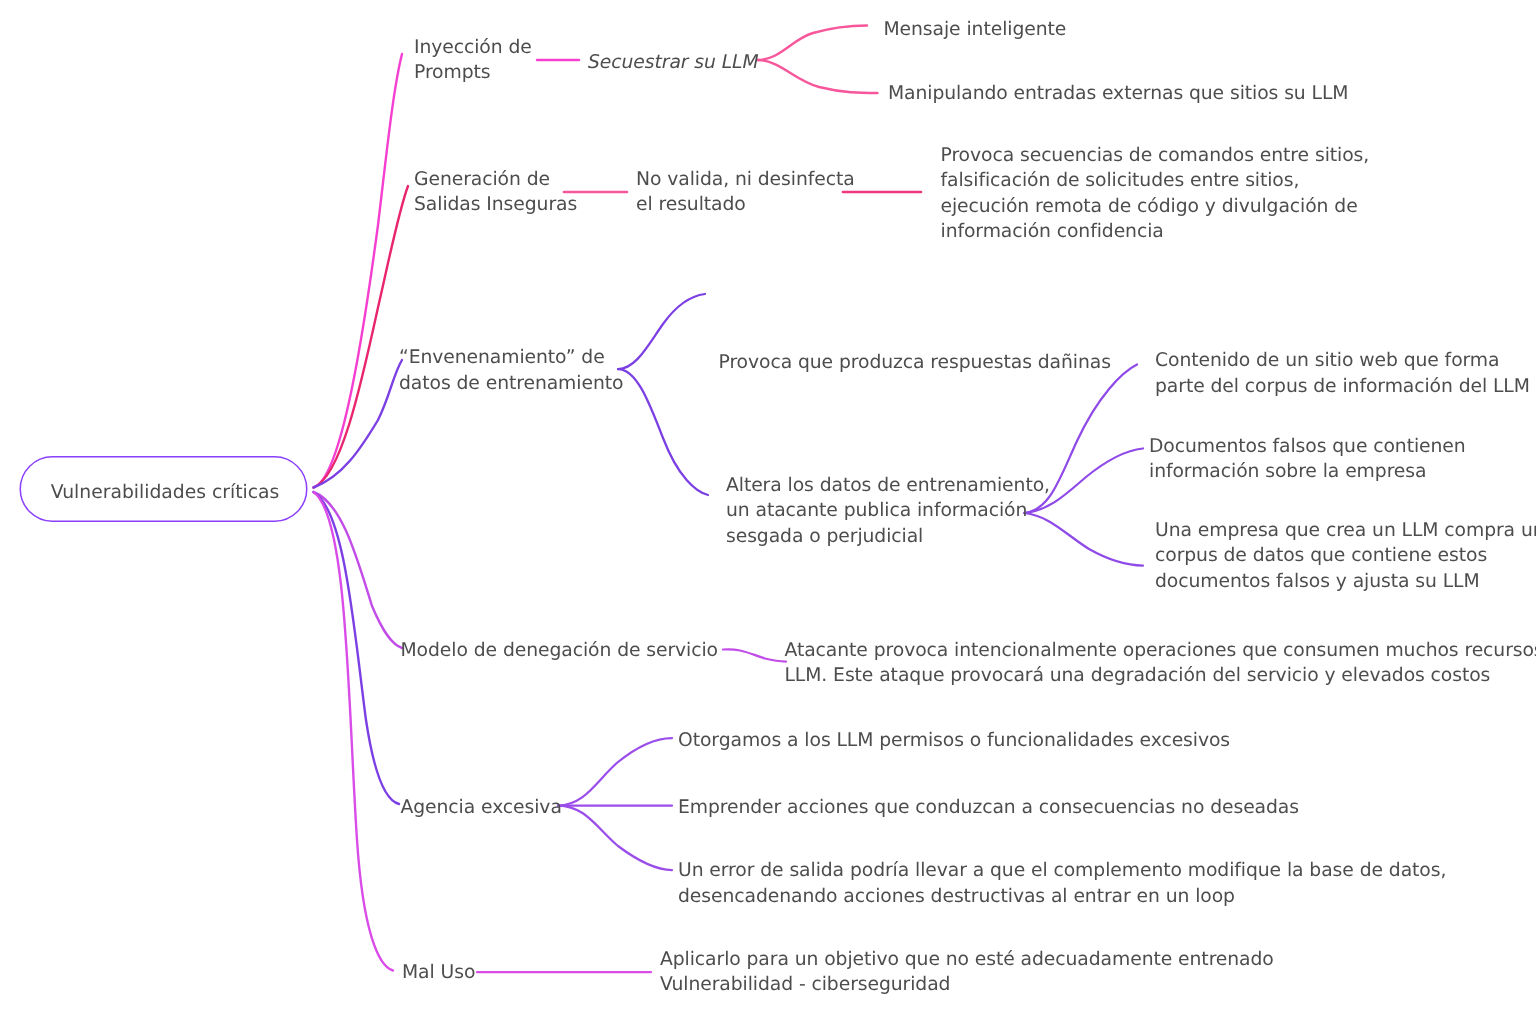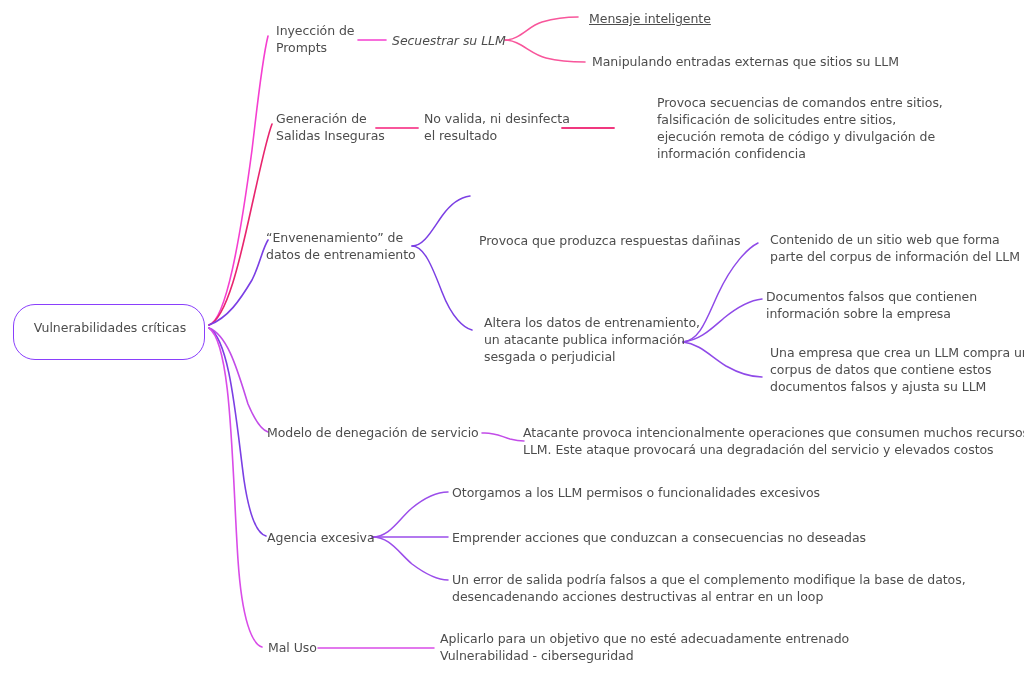--- a/index.html
+++ b/index.html
@@ -28,21 +28,21 @@
     font-size: 12.5px;
     line-height: 17px;
     white-space: pre;
     letter-spacing: -0.05px;
   }
   .root-node {
     position: absolute;
     left: 13px;
     top: 304px;
     width: 192px;
-    height: 56px;
+    height: 44px;
     border: 1.6px solid #8a3ffc;
     border-radius: 22px;
     background: #ffffff;
     box-sizing: border-box;
   }
   .root-node .root-text {
     position: absolute;
     left: 0;
     top: 0;
     width: 192px;
@@ -88,27 +88,27 @@
   </svg>
 
   <div class="root-node">
     <div class="root-text">Vulnerabilidades críticas</div>
   </div>
 
   <div id="labels-layer">
       <div class="node-label" style="left: 276px; top: 22px;">Inyección de
 Prompts</div>
       <div class="node-label" style="left: 392px; top: 32px; font-style: italic;">Secuestrar su LLM</div>
-      <div class="node-label" style="left: 589px; top: 10px; text-decoration: underline;">Mensaje inteligente</div>
+      <div class="node-label" style="left: 589px; top: 10px;">Mensaje inteligente</div>
       <div class="node-label" style="left: 592px; top: 53px;">Manipulando entradas externas que sitios su LLM</div>
       <div class="node-label" style="left: 276px; top: 110px;">Generación de
 Salidas Inseguras</div>
       <div class="node-label" style="left: 424px; top: 110px;">No valida, ni desinfecta
 el resultado</div>
-      <div class="node-label" style="left: 627px; top: 94px; margin-left: 30px;">Provoca secuencias de comandos entre sitios,
+      <div class="node-label" style="left: 627px; top: 94px;">Provoca secuencias de comandos entre sitios,
 falsificación de solicitudes entre sitios,
 ejecución remota de código y divulgación de
 información confidencia</div>
       <div class="node-label" style="left: 266px; top: 229px;">“Envenenamiento” de
 datos de entrenamiento</div>
       <div class="node-label" style="left: 479px; top: 188px; margin-top: 44px;">Provoca que produzca respuestas dañinas</div>
       <div class="node-label" style="left: 484px; top: 314px;">Altera los datos de entrenamiento,
 un atacante publica información
 sesgada o perjudicial</div>
       <div class="node-label" style="left: 770px; top: 231px;">Contenido de un sitio web que forma
@@ -117,20 +117,20 @@
 información sobre la empresa</div>
       <div class="node-label" style="left: 770px; top: 344px;">Una empresa que crea un LLM compra un
 corpus de datos que contiene estos
 documentos falsos y ajusta su LLM</div>
       <div class="node-label" style="left: 267px; top: 424px;">Modelo de denegación de servicio</div>
       <div class="node-label" style="left: 523px; top: 424px;">Atacante provoca intencionalmente operaciones que consumen muchos recursos en su
 LLM. Este ataque provocará una degradación del servicio y elevados costos</div>
       <div class="node-label" style="left: 267px; top: 529px;">Agencia excesiva</div>
       <div class="node-label" style="left: 452px; top: 484px;">Otorgamos a los LLM permisos o funcionalidades excesivos</div>
       <div class="node-label" style="left: 452px; top: 529px;">Emprender acciones que conduzcan a consecuencias no deseadas</div>
-      <div class="node-label" style="left: 452px; top: 571px;">Un error de salida podría falsos a que el complemento modifique la base de datos,
+      <div class="node-label" style="left: 452px; top: 571px;">Un error de salida podría llevar a que el complemento modifique la base de datos,
 desencadenando acciones destructivas al entrar en un loop</div>
       <div class="node-label" style="left: 268px; top: 639px;">Mal Uso</div>
       <div class="node-label" style="left: 440px; top: 630px;">Aplicarlo para un objetivo que no esté adecuadamente entrenado
 Vulnerabilidad - ciberseguridad</div>
     </div>
 
 </div>
 
 </body></html>

